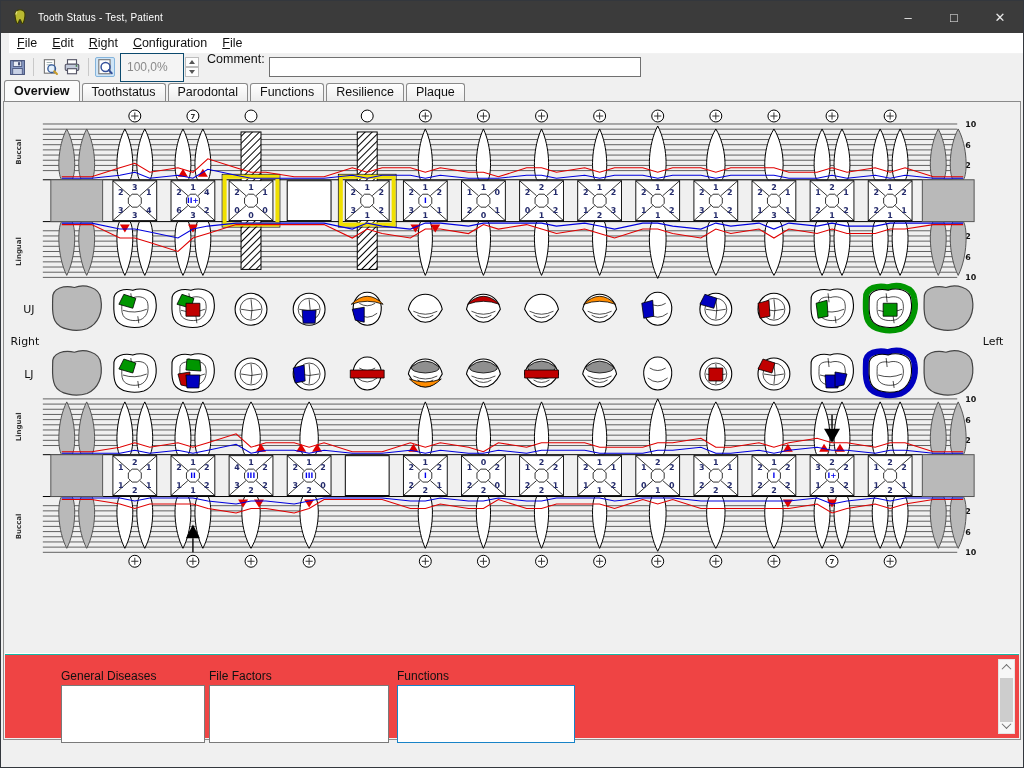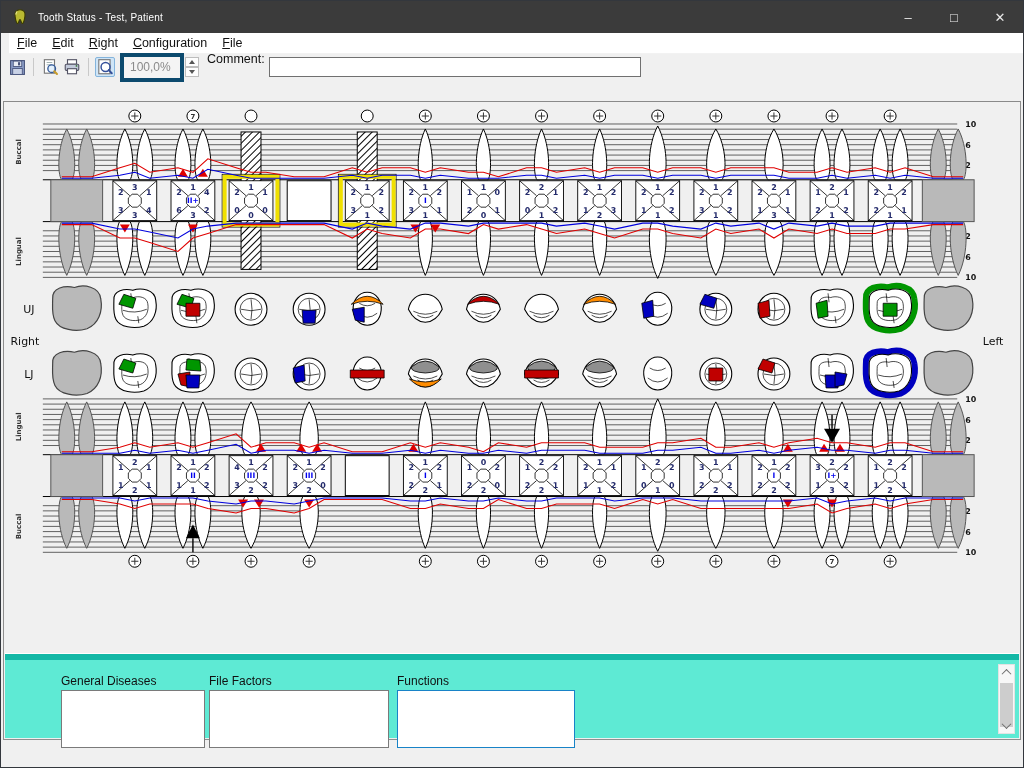--- a/index.html
+++ b/index.html
@@ -19,43 +19,43 @@
     display:flex;align-items:center;font-size:12.5px;color:#111;border-bottom:1px solid #f2f2f2;}
   .menu-item{display:inline-block;padding:2px 7px;margin-left:1px;}
   .menu-item::first-letter{text-decoration:underline;}
   
   .toolbar{position:absolute;top:53px;left:0;width:100%;height:26px;background:#f0f0f0;
     display:flex;align-items:center;font-size:12.5px;color:#111;}
   .tbicon{width:20px;height:20px;display:flex;align-items:center;justify-content:center;margin:0 1px;}
   .tbicon.first{margin-left:6px;}
   .tbsep{width:1px;height:18px;background:#c9c9c9;margin:0 5px;}
   .tbicon.selected{background:#cfe5f7;border:1px solid #84b4dc;border-radius:2px;}
-  .zoomfield{width:64px;height:29px;background:#f4f4f4;border:4px solid #0c4a6e;color:#8a8a8a;
+  .zoomfield{width:64px;height:29px;background:#f4f4f4;border:1px solid #0c4a6e;color:#8a8a8a;
     font-size:12px;display:flex;align-items:center;padding-left:6px;margin-left:4px;}
   .spinner{width:14px;height:20px;display:flex;flex-direction:column;margin-left:1px;}
   .spinner .sp{flex:1;background:#fdfdfd;border:1px solid #bdbdbd;display:flex;align-items:center;justify-content:center;}
   .arrow-up{width:0;height:0;border-left:3px solid transparent;border-right:3px solid transparent;border-bottom:4px solid #555;}
   .arrow-dn{width:0;height:0;border-left:3px solid transparent;border-right:3px solid transparent;border-top:4px solid #555;}
   .commentlabel{margin:0 4px 16px 8px;}
   .commentinput{width:372px;height:20px;border:1px solid #707070;background:#fff;font-size:12px;
     font-family:"Liberation Sans",sans-serif;padding:0 4px;outline:none;}
   
   .tabstrip{position:absolute;top:79px;left:0;width:100%;height:21px;display:flex;align-items:flex-end;padding-left:3px;}
   .tab{height:18px;padding:1px 9px 2px 9px;font-size:12.5px;background:linear-gradient(#ffffff,#ececec);
     border:1px solid #8a8a8a;border-bottom:none;border-radius:3px 3px 0 0;margin-right:2px;color:#111;
     display:flex;align-items:center;}
   .tab.active{height:21px;font-weight:bold;background:#fbfbfb;position:relative;z-index:3;}
   
   .content{position:absolute;top:100px;left:2px;right:2px;bottom:27px;background:#f0f0f0;
     border:1px solid #8e8e8e;border-top:1px solid #8a8a8a;}
   .chartwrap{position:absolute;top:1px;left:1px;right:1px;height:543px;}
   .chartwrap svg{display:block;}
   
-  .bottompanel{position:absolute;left:1px;right:1px;bottom:1px;height:84px;background:#5eead4;
-    border-top:6px solid #14b8a6;box-shadow:0 -1px 0 #ffffff;}
+  .bottompanel{position:absolute;left:1px;right:1px;bottom:1px;height:84px;background:#ef4444;
+    border-top:1px solid #14b8a6;box-shadow:0 -1px 0 #ffffff;}
   .fieldlabel{position:absolute;top:14px;font-size:12px;color:#111;}
   .fieldbox{position:absolute;top:30px;height:58px;background:#fff;border:1px solid #7a7a7a;
     font-family:"Liberation Sans",sans-serif;font-size:12px;resize:none;outline:none;padding:2px;}
   .fieldbox.focused{border:1px solid #1883c7;}
   
   .vscroll{position:absolute;top:4px;bottom:4px;right:4px;width:17px;background:#f7f7f7;border:1px solid #e3e3e3;}
   .vs-btn{position:absolute;left:0;width:15px;height:15px;display:flex;align-items:center;justify-content:center;}
   .vs-up{top:0;} .vs-dn{bottom:0;}
   .chev{width:7px;height:7px;border-left:1.6px solid #6e6e6e;border-top:1.6px solid #6e6e6e;}
   .chev.up{transform:rotate(45deg) translate(1px,1px);}
@@ -142,20 +142,28 @@
           <span class="arrow-up"></span>
         </div>
       <div class="sp">
           <span class="arrow-dn"></span>
         </div>
     </div>
     <span class="commentlabel">Comment:</span>
     <input class="commentinput" type="text" value="" style="">
   </div>
 
+  <div class="tabstrip">
+    <div class="tab active">Overview</div>
+    <div class="tab">Toothstatus</div>
+    <div class="tab">Parodontal</div>
+    <div class="tab">Functions</div>
+    <div class="tab">Resilience</div>
+    <div class="tab">Plaque</div>
+  </div>
 
   <div class="content">
     <div class="chartwrap">
       <svg id="chart-svg" width="100%" height="543" viewBox="0 0 1018 543">
         <defs>
           <pattern id="hatch" width="5" height="5" patternUnits="userSpaceOnUse" patternTransform="rotate(45)">
             <rect width="5" height="5" fill="#ffffff"></rect>
             <line x1="0" y1="0" x2="0" y2="5" stroke="#000" stroke-width="2"></line>
           </pattern>
         </defs>

